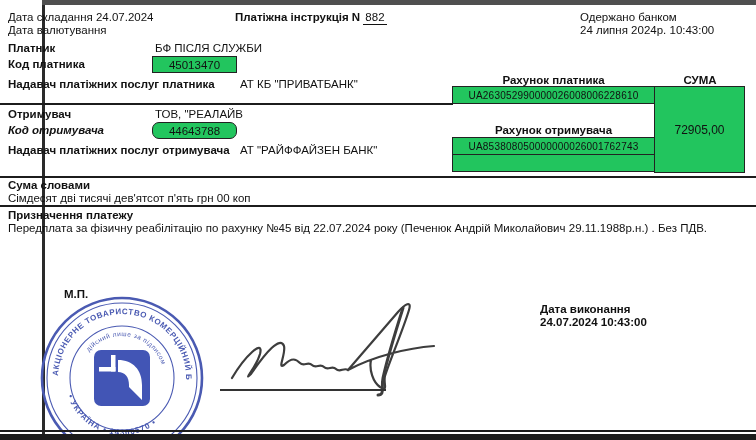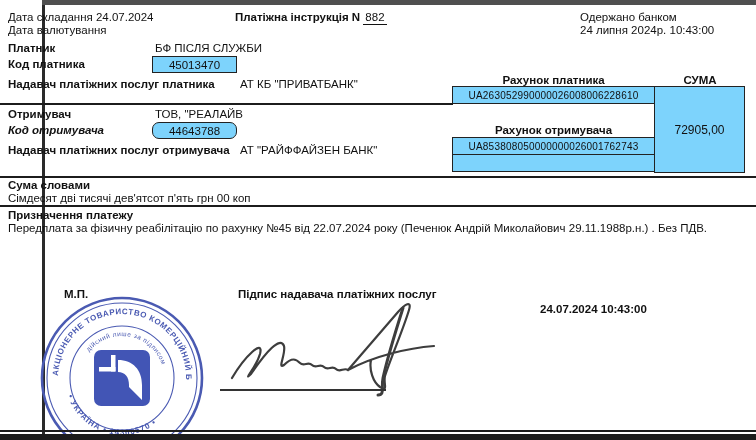--- a/index.html
+++ b/index.html
@@ -8,21 +8,21 @@
     font-family:"Liberation Sans","DejaVu Sans",sans-serif;
     font-size:11.5px;color:#111;overflow:hidden;box-sizing:border-box;padding-left:42px;
   }
   .abs{position:absolute;}
   .b{font-weight:bold;}
   .line{position:absolute;background:#1c1c1c;z-index:6;}
   .border-top{left:0;top:0;width:756px;height:5px;background:#4f4f4f;z-index:7;}
   .border-left{left:0;top:0;width:3px;height:440px;background:#2a2a2a;z-index:7;}
   .box{
     position:absolute;border:1.4px solid #222;box-sizing:border-box;
-    display:flex;align-items:center;justify-content:center;background:#7dd3fc;
+    display:flex;align-items:center;justify-content:center;background:#22c55e;
   }
   .hdr-center{position:absolute;text-align:left;}
   .num-underline{font-weight:normal;border-bottom:1.2px solid #111;padding:0 2px 1px 2px;}
   .acct{font-size:10px;letter-spacing:.2px;}
   .sum-box{font-size:12px;}
   .exec{line-height:13px;font-size:11.5px;}
   .stamp-wrap{position:absolute;left:38px;top:294px;z-index:2;}
   .sig-wrap{position:absolute;left:222px;top:298px;z-index:2;}
   .purpose{line-height:13px;}
 </style>
@@ -97,23 +97,23 @@
 
   <div class="abs b" style="left:8px;top:179px;">Сума словами</div>
   <div class="abs" style="left:8px;top:192px;">Сімдесят дві тисячі дев'ятсот п'ять грн 00 коп</div>
 
   <div class="line" style="left:0;top:205px;width:756px;height:2px;"></div>
 
   <div class="abs b" style="left:8px;top:209px;">Призначення платежу</div>
   <div class="abs purpose" style="left:8px;top:222px;width:740px;">Передплата за фізичну реабілітацію по рахунку №45 від 22.07.2024 року (Печенюк Андрій Миколайович 29.11.1988р.н.) . Без ПДВ.</div>
 
   <div class="abs b" style="left:64px;top:288px;">М.П.</div>
-  <div class="abs b" style="left:238px;top:288px;">Підпис надавача платіжних послуг</div>
 
   <div class="hdr-center b exec" style="left:540px;top:303px;width:120px;">
+    <div>Дата виконання</div>
     <div>24.07.2024 10:43:00</div>
   </div>
 
   <div class="stamp-wrap">
     <svg width="168" height="168" viewBox="0 0 168 168">
       <defs>
         <path id="ringTop" d="M 20,84 A 64,64 0 1,1 148,84"></path>
         <path id="ringBottom" d="M 27,84 A 57,57 0 0,0 141,84"></path>
         <path id="innerTop" d="M 42,84 A 42,42 0 1,1 126,84"></path>
       </defs>

